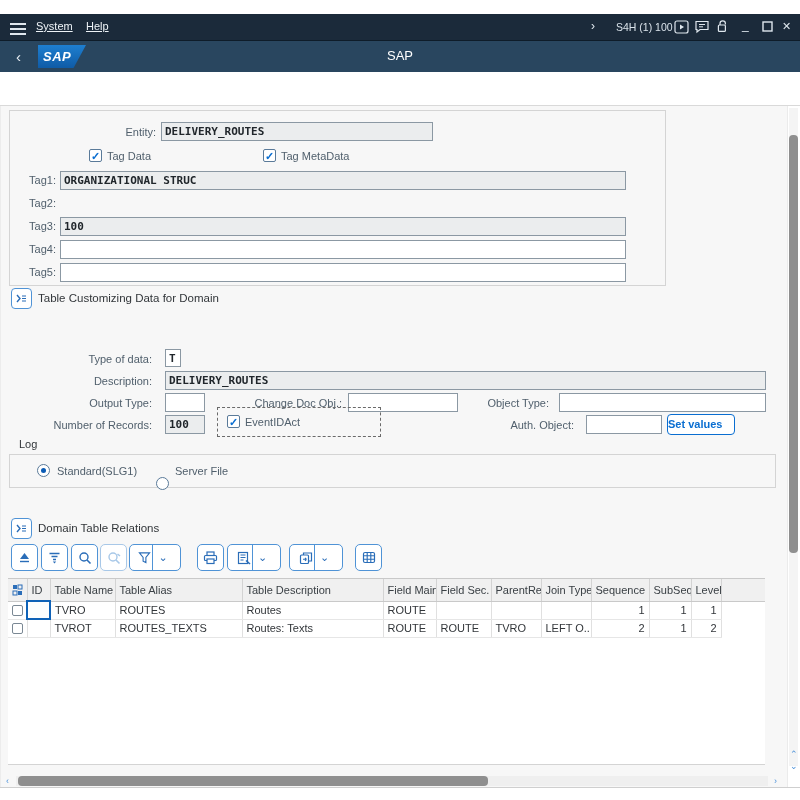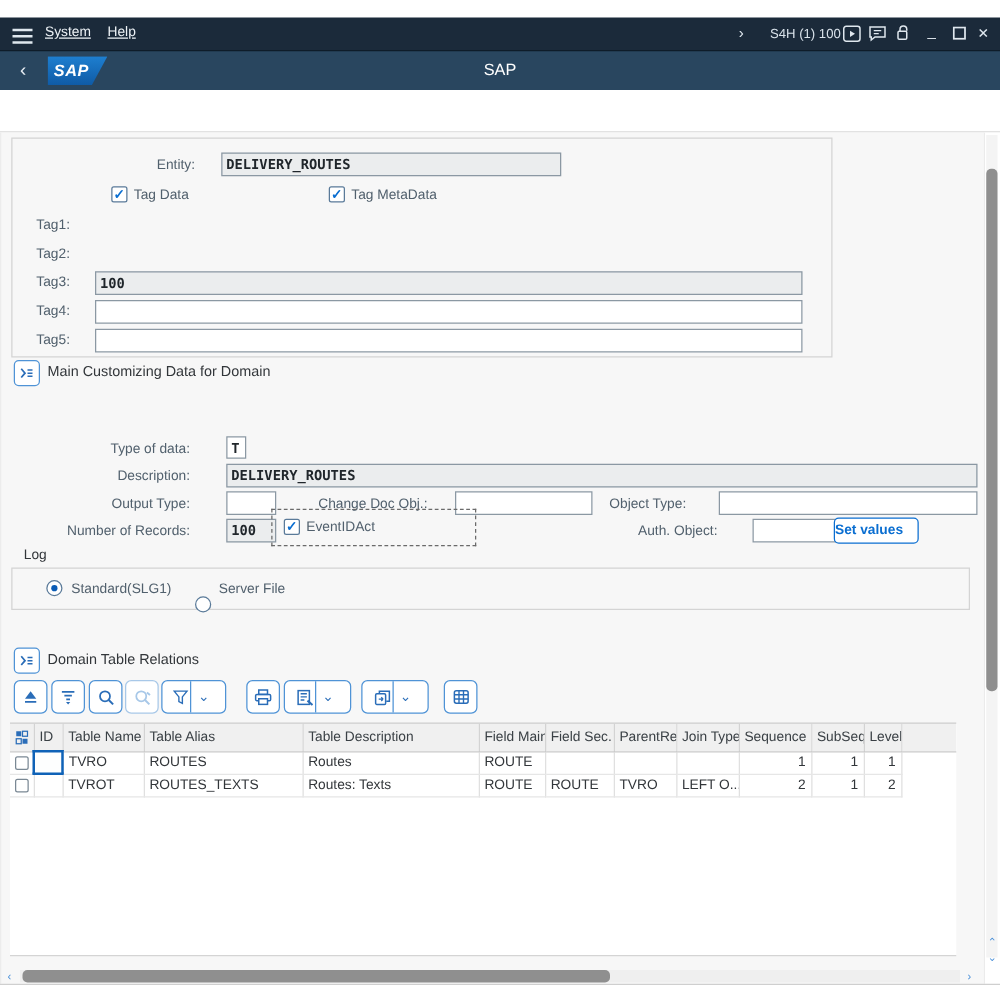--- a/index.html
+++ b/index.html
@@ -30,21 +30,21 @@
   .tb-item { display:flex; align-items:center; gap:6px; }
   .vsep { width:1px; background:#e3e3e3; }
 
   
   .content { top:106px; left:0; width:787px; height:681px; background:#f7f7f7; border-left:1px solid #ececec; }
   .groupbox { border:1px solid #d4d4d4; }
   .lbl { color:#51606d; font-size:11px; white-space:nowrap; }
   .rlbl { text-align:right; }
   .fld { border:1px solid #8b98a3; background:#fff; height:19px; line-height:17px; padding:0 3px;
          font-family:"DejaVu Sans Mono", monospace; font-weight:bold; font-size:11px; color:#20262b;
-         overflow:hidden; white-space:nowrap;margin-left:16px; }
+         overflow:hidden; white-space:nowrap; }
   .fld.filled { background:#ebedee; }
   .cb { width:13px; height:13px; border:1px solid #5a7a99; background:#fff; border-radius:2px;
         color:#0a6ed1; font-size:11px; line-height:12px; text-align:center; font-weight:bold; }
   .radio { width:13px; height:13px; border:1px solid #5a7a99; border-radius:50%; background:#fff; position:relative; }
   .radio.sel::after { content:""; position:absolute; left:3px; top:3px; width:5px; height:5px;
                       border-radius:50%; background:#0a5bb5; }
   .sect-icon { width:21px; height:21px; border:1px solid #4f93d6; border-radius:4px; background:#fff;
                display:flex; align-items:center; justify-content:center; }
   .sect-title { color:#32363a; font-size:11.5px; }
   .btn { border:1px solid #0a6ed1; border-radius:4px; background:#fff; color:#0a6ed1;
@@ -177,35 +177,36 @@
 
     <div class="abs lbl rlbl" style="left:60px;top:20px;width:95px;">Entity:</div>
     <div class="abs fld filled" style="left:160px;top:16px;width:272px;">DELIVERY_ROUTES</div>
 
     <div class="abs cb" style="left:88px;top:43px;">✓</div>
     <div class="abs lbl" style="left:106px;top:44px;">Tag Data</div>
     <div class="abs cb" style="left:262px;top:43px;">✓</div>
     <div class="abs lbl" style="left:280px;top:44px;">Tag MetaData</div>
 
     <div class="abs lbl rlbl" style="left:18px;top:68px;width:37px;">Tag1:</div>
+    <div class="abs fld filled" style="left:59px;top:65px;width:566px;">ORGANIZATIONAL STRUC</div>
     <div class="abs lbl rlbl" style="left:18px;top:91px;width:37px;">Tag2:</div>
     <div class="abs lbl rlbl" style="left:18px;top:114px;width:37px;">Tag3:</div>
     <div class="abs fld filled" style="left:59px;top:111px;width:566px;">100</div>
     <div class="abs lbl rlbl" style="left:18px;top:137px;width:37px;">Tag4:</div>
     <div class="abs fld" style="left:59px;top:134px;width:566px;"></div>
     <div class="abs lbl rlbl" style="left:18px;top:160px;width:37px;">Tag5:</div>
     <div class="abs fld" style="left:59px;top:157px;width:566px;"></div>
 
     <div class="abs sect-icon" style="left:10px;top:182px;">
       <svg width="13" height="13" viewBox="0 0 13 13">
           <path d="M2 3 L5 6.5 L2 10" fill="none" stroke="#2a6db8" stroke-width="1.4"></path>
           <path d="M7 4 H11 M7 6.5 H11 M7 9 H11" stroke="#2a6db8" stroke-width="1.2"></path>
         </svg>
     </div>
-    <div class="abs sect-title" style="left:37px;top:186px;">Main Customizing Data for Domain</div>
+    <div class="abs sect-title" style="left:37px;top:186px;">Table Customizing Data for Domain</div>
 
     <div class="abs lbl rlbl" style="left:61px;top:247px;width:90px;">Type of data:</div>
     <div class="abs fld" style="left:164px;top:243px;width:16px;height:18px;">T</div>
 
     <div class="abs lbl rlbl" style="left:61px;top:269px;width:90px;">Description:</div>
     <div class="abs fld filled" style="left:164px;top:265px;width:601px;">DELIVERY_ROUTES</div>
 
     <div class="abs lbl rlbl" style="left:61px;top:291px;width:90px;">Output Type:</div>
     <div class="abs fld" style="left:164px;top:287px;width:40px;"></div>
     <div class="abs lbl rlbl" style="left:241px;top:291px;width:100px;">Change Doc Obj.:</div>

